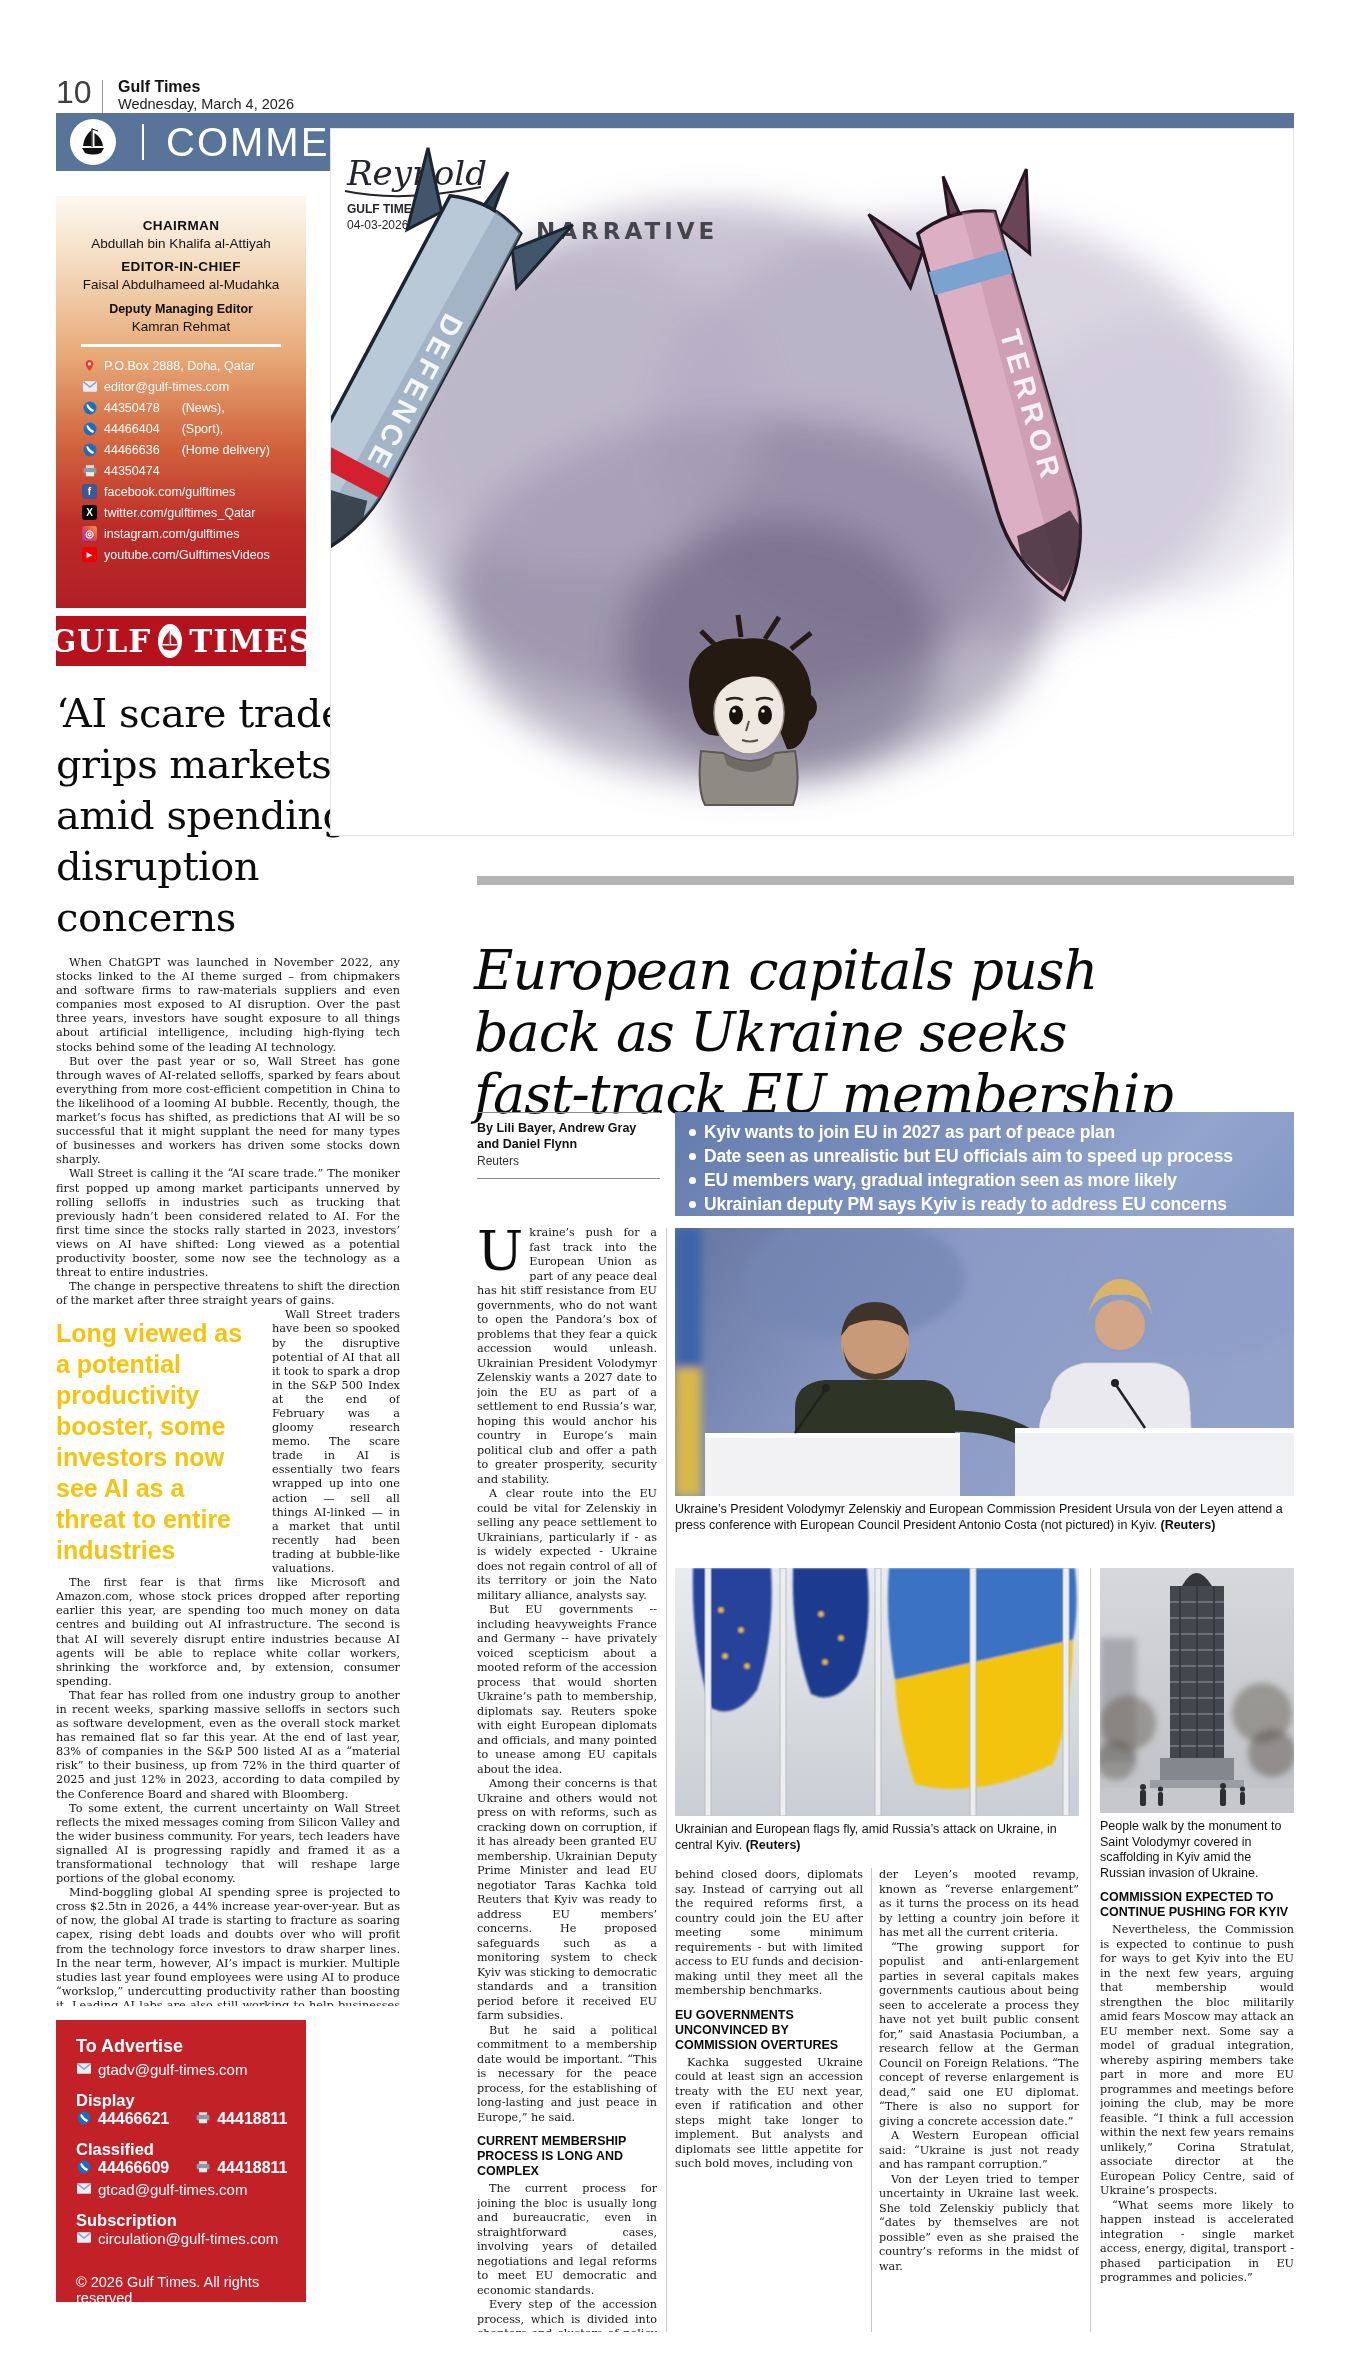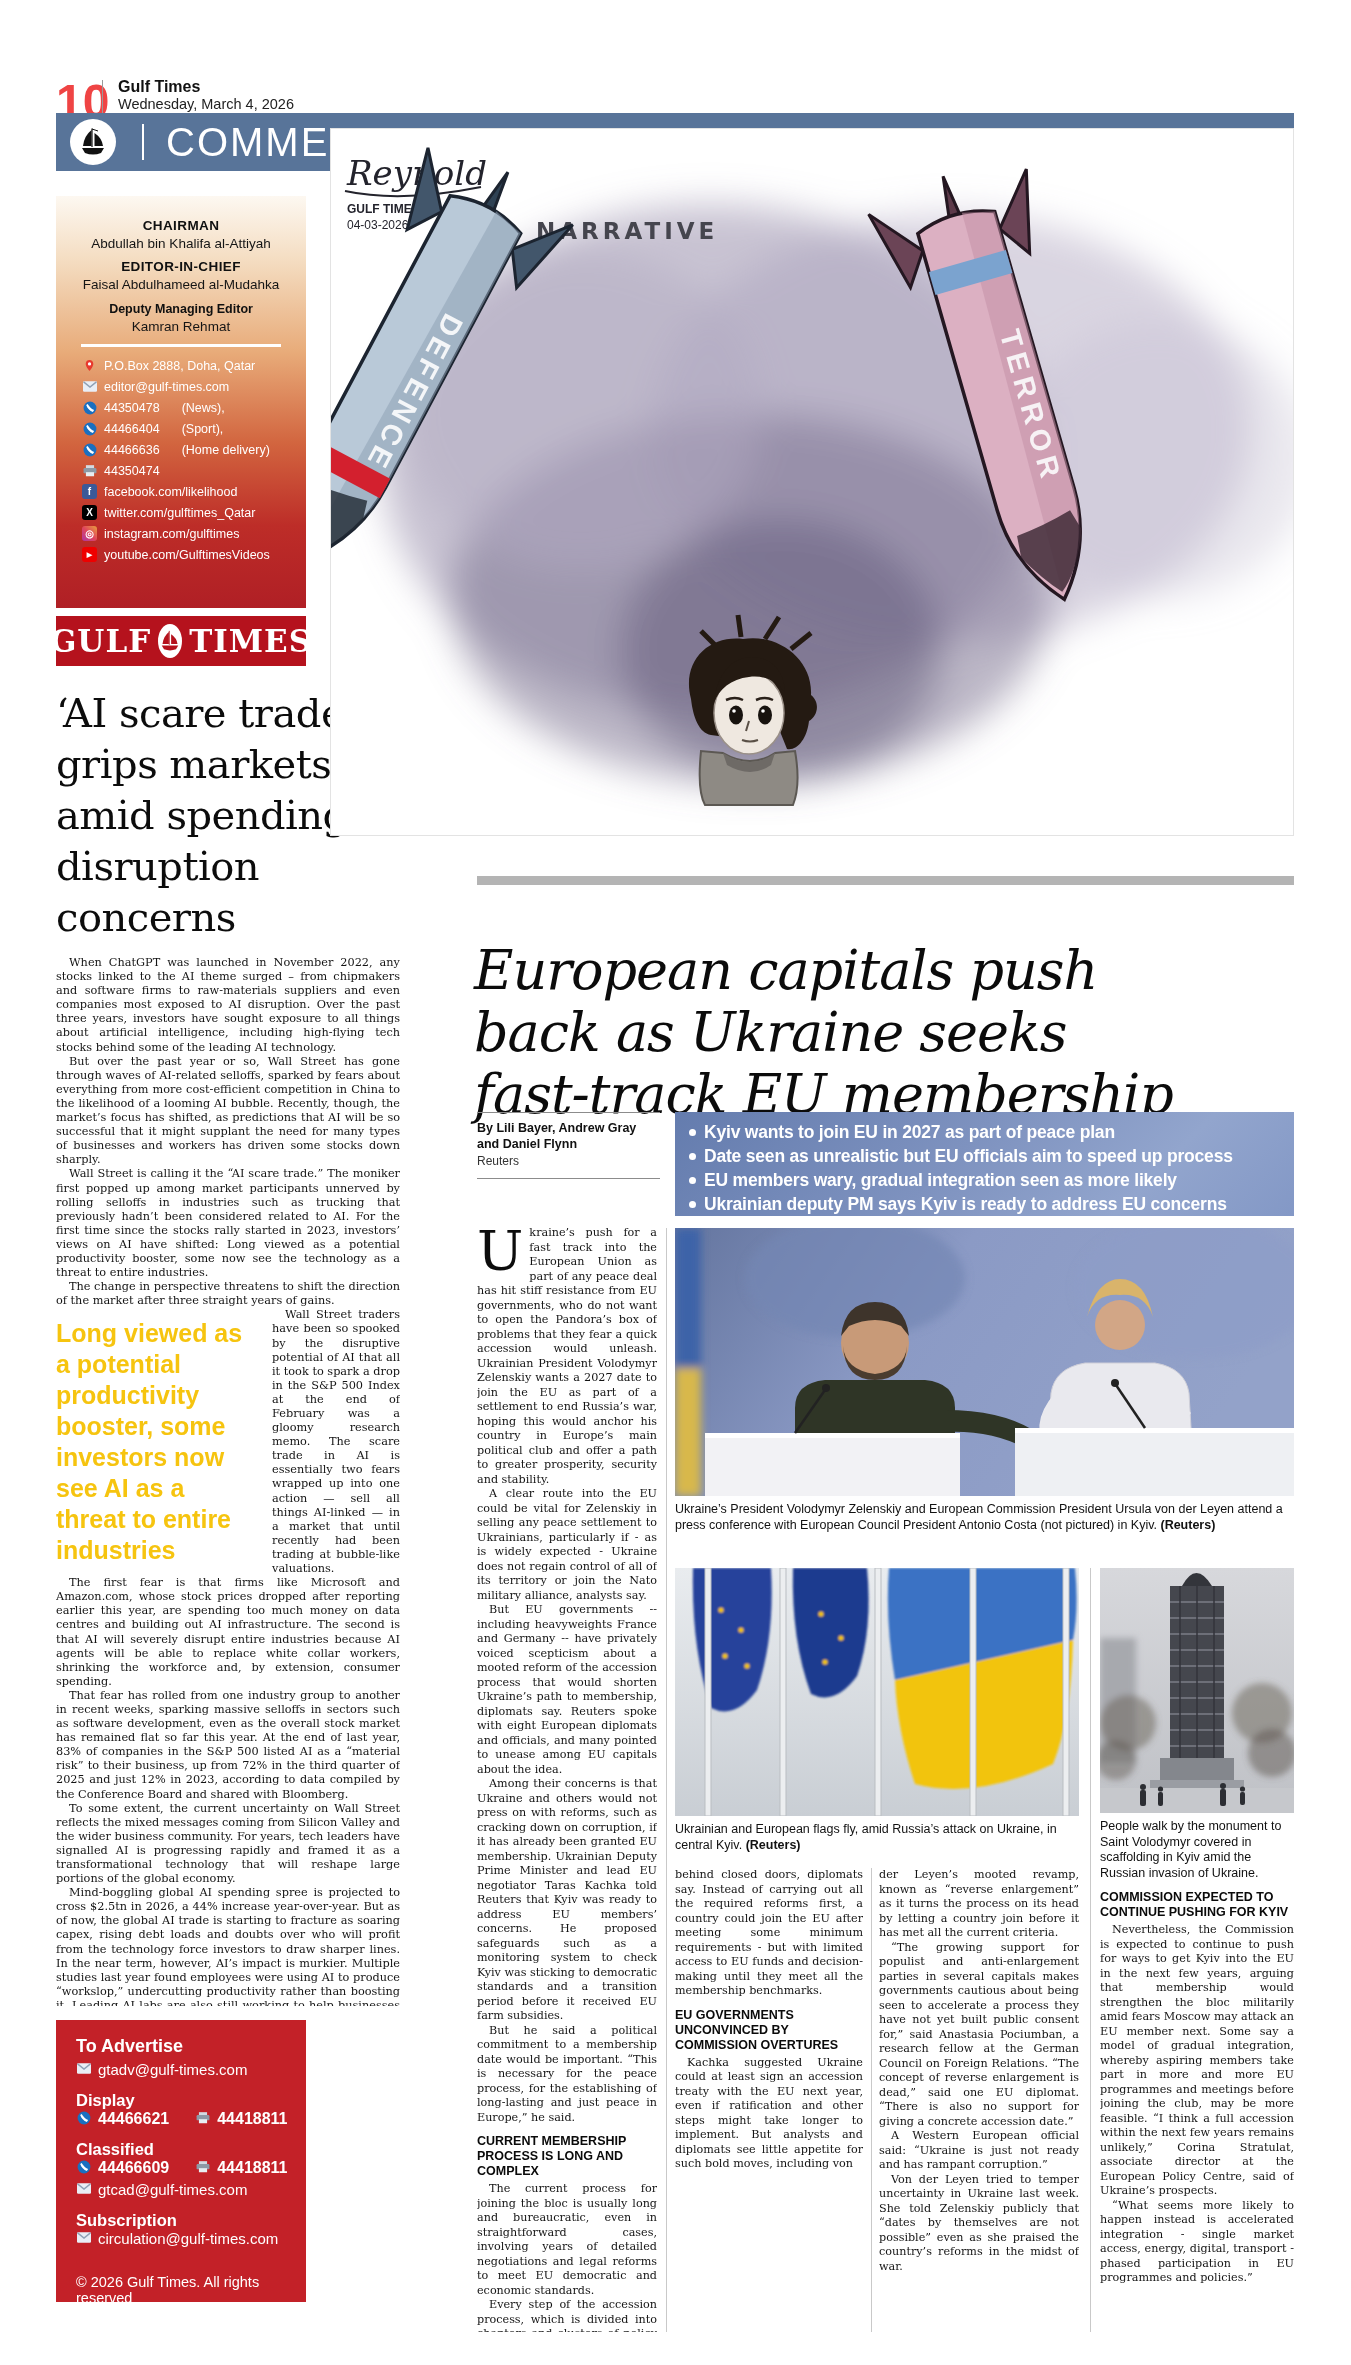--- a/index.html
+++ b/index.html
@@ -1,20 +1,20 @@
 <!DOCTYPE html>
 <html lang="en"><head>
 <meta charset="utf-8">
 <style>
   html,body{margin:0;padding:0;background:#ffffff;}
   body{width:1351px;height:2365px;position:relative;font-family:"Liberation Sans",sans-serif;color:#111;}
   .abs{position:absolute;}
 
   
-  #page-num{left:56px;top:74px;font-size:48px;font-weight:700;color:#ef4444;}
+  #page-num{left:56px;top:74px;font-size:32px;font-weight:400;color:#404040;}
   #head-divider{left:102px;top:80px;width:1px;height:34px;background:#9a9a9a;}
   #paper-name{left:118px;top:78px;font-size:16px;font-weight:bold;color:#111;}
   #paper-date{left:118px;top:96px;font-size:14.5px;color:#222;}
   #comment-bar{left:56px;top:113px;width:1238px;height:58px;background:#587499;display:flex;align-items:center;}
   #comment-badge{width:46px;height:46px;border-radius:50%;background:#fff;margin-left:14px;display:flex;align-items:center;justify-content:center;}
   #comment-sep{width:2px;height:36px;background:#ffffff;margin-left:26px;}
   #comment-title{margin-left:22px;color:#fff;font-size:40px;letter-spacing:2px;font-weight:300;}
 
   
   #masthead{left:56px;top:196px;width:250px;height:412px;
@@ -183,21 +183,21 @@
       <svg width="14" height="12" viewBox="0 0 24 20">
           <rect x="5" y="0" width="14" height="5" fill="#d3dae2"></rect>
           <rect x="1" y="5" width="22" height="9" rx="2" fill="#8d99a6"></rect>
           <rect x="5" y="12" width="14" height="7" fill="#e8edf2"></rect>
         </svg>
     </span>
     <span>44350474</span>
   </div>
   <div class="crow">
     <span class="ci badge fb">f</span>
-    <span>facebook.com/likelihood</span>
+    <span>facebook.com/gulftimes</span>
   </div>
   <div class="crow">
     <span class="ci badge tw">X</span>
     <span>twitter.com/gulftimes_Qatar</span>
   </div>
   <div class="crow">
     <span class="ci badge ig">◎</span>
     <span>instagram.com/gulftimes</span>
   </div>
   <div class="crow">

